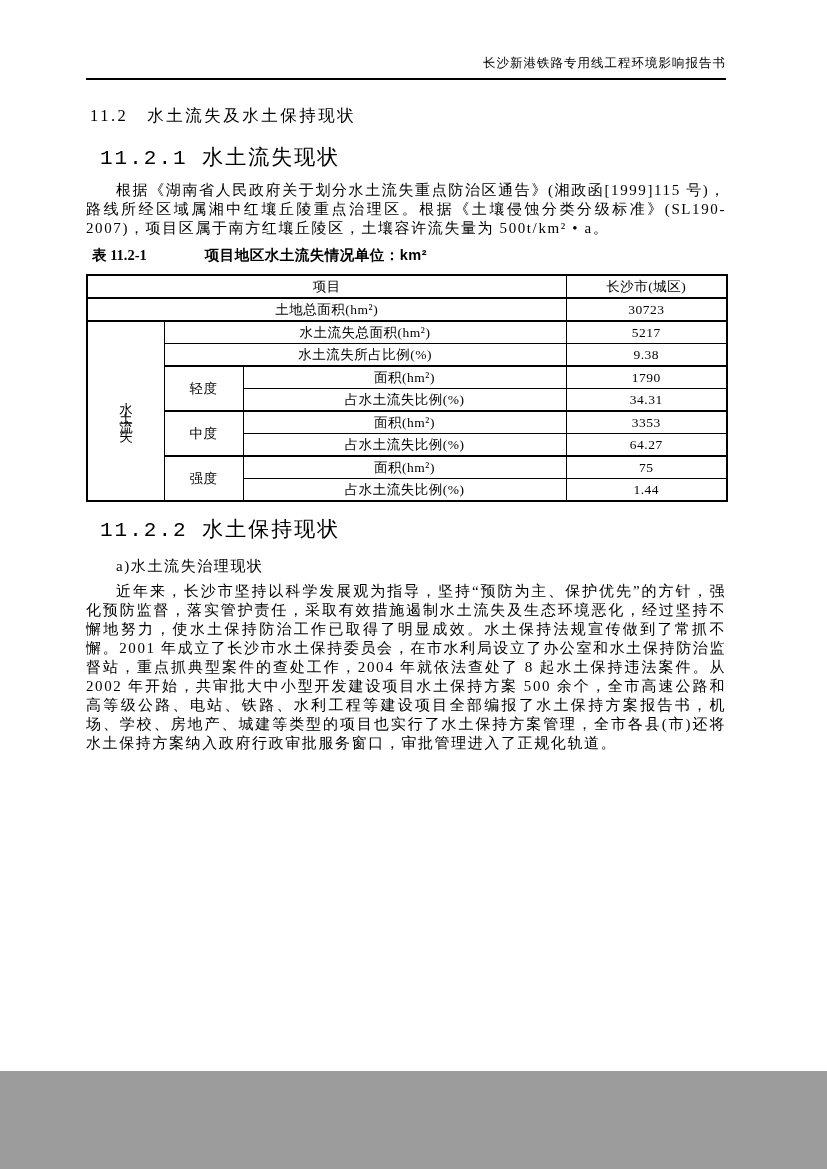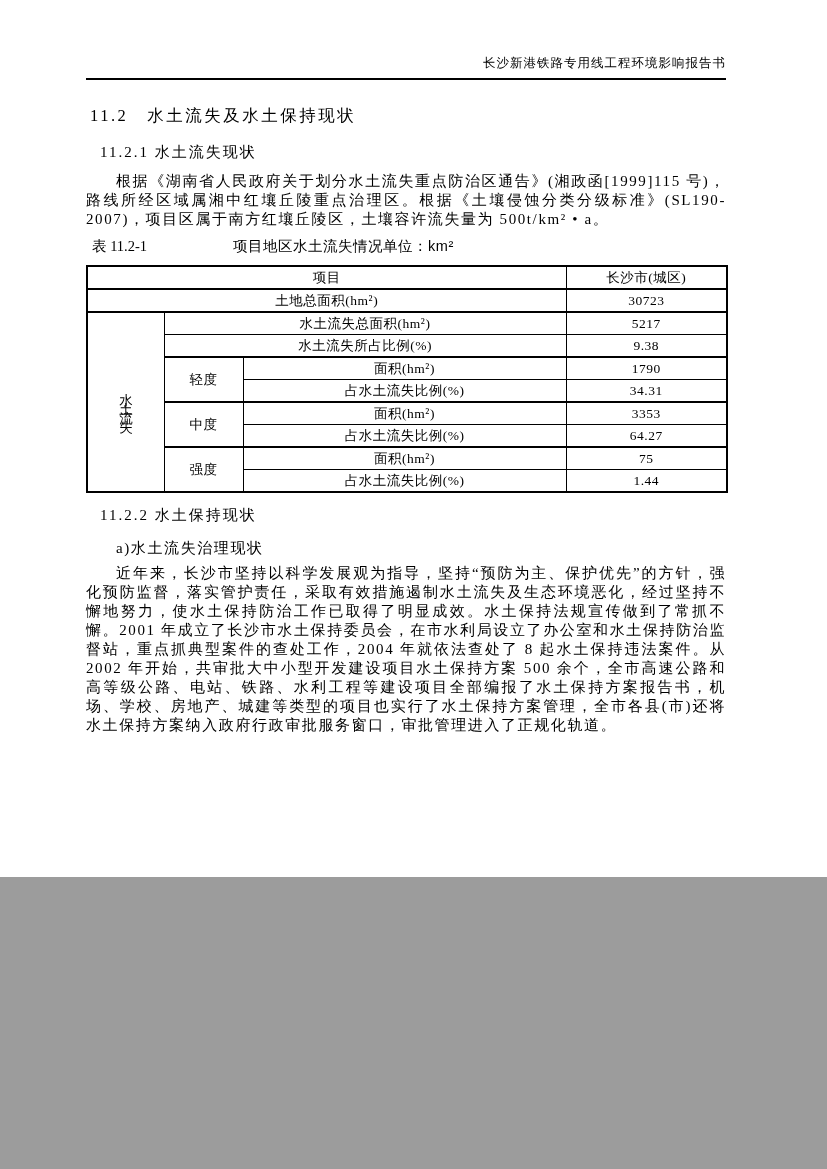--- a/index.html
+++ b/index.html
@@ -1,19 +1,19 @@
 <!DOCTYPE html>
 <html lang="zh"><head>
 <meta charset="utf-8">
 <style>
   html, body { margin: 0; padding: 0; background: #9c9c9c; }
   .page {
     position: relative;
     width: 827px;
-    height: 877px;
+    height: 1071px;
     margin: 0 auto;
     background: #ffffff;
     font-family: "Liberation Serif", "DejaVu Serif", serif;
     color: #000;
     box-sizing: border-box;
     overflow: hidden;
     padding-left: 19px;
   }
   .content {
     position: absolute;
@@ -32,23 +32,24 @@
   }
   
   .h-sec {
     margin: 25px 0 0 4px;
     font-size: 16.5px;
     font-weight: normal;
     letter-spacing: 2.5px;
   }
   .h-sub {
     margin: 16px 0 0 14px;
-    font-size: 15px;
+    font-size: 21px;
     font-weight: normal;
     letter-spacing: 2px;
+    font-family: Liberation Mono, monospace;
   }
   
   .para {
     margin: 10px 0 0 0;
     font-size: 15px;
     line-height: 19px;
     letter-spacing: 1.6px;
     text-indent: 2em;
     text-align: justify;
     text-justify: inter-character;
@@ -57,24 +58,23 @@
     margin: 8px 0 0 0;
     font-size: 15px;
     line-height: 31px;
     letter-spacing: 1.6px;
     text-indent: 2em;
   }
   
   .tbl-caption {
     margin: 8px 0 0 6px;
     font-size: 14.5px;
-    font-weight: normal;
+    font-weight: bold;
     display: flex;
     align-items: baseline;
-    gap: 28px;
   }
   .tbl-caption .cap-label {
     font-family: "Liberation Serif", "DejaVu Serif", serif;
   }
   .tbl-caption .cap-title {
     margin-left: 58px;
     font-family: "Liberation Sans", "DejaVu Sans", sans-serif;
     letter-spacing: 0.5px;
   }
   

